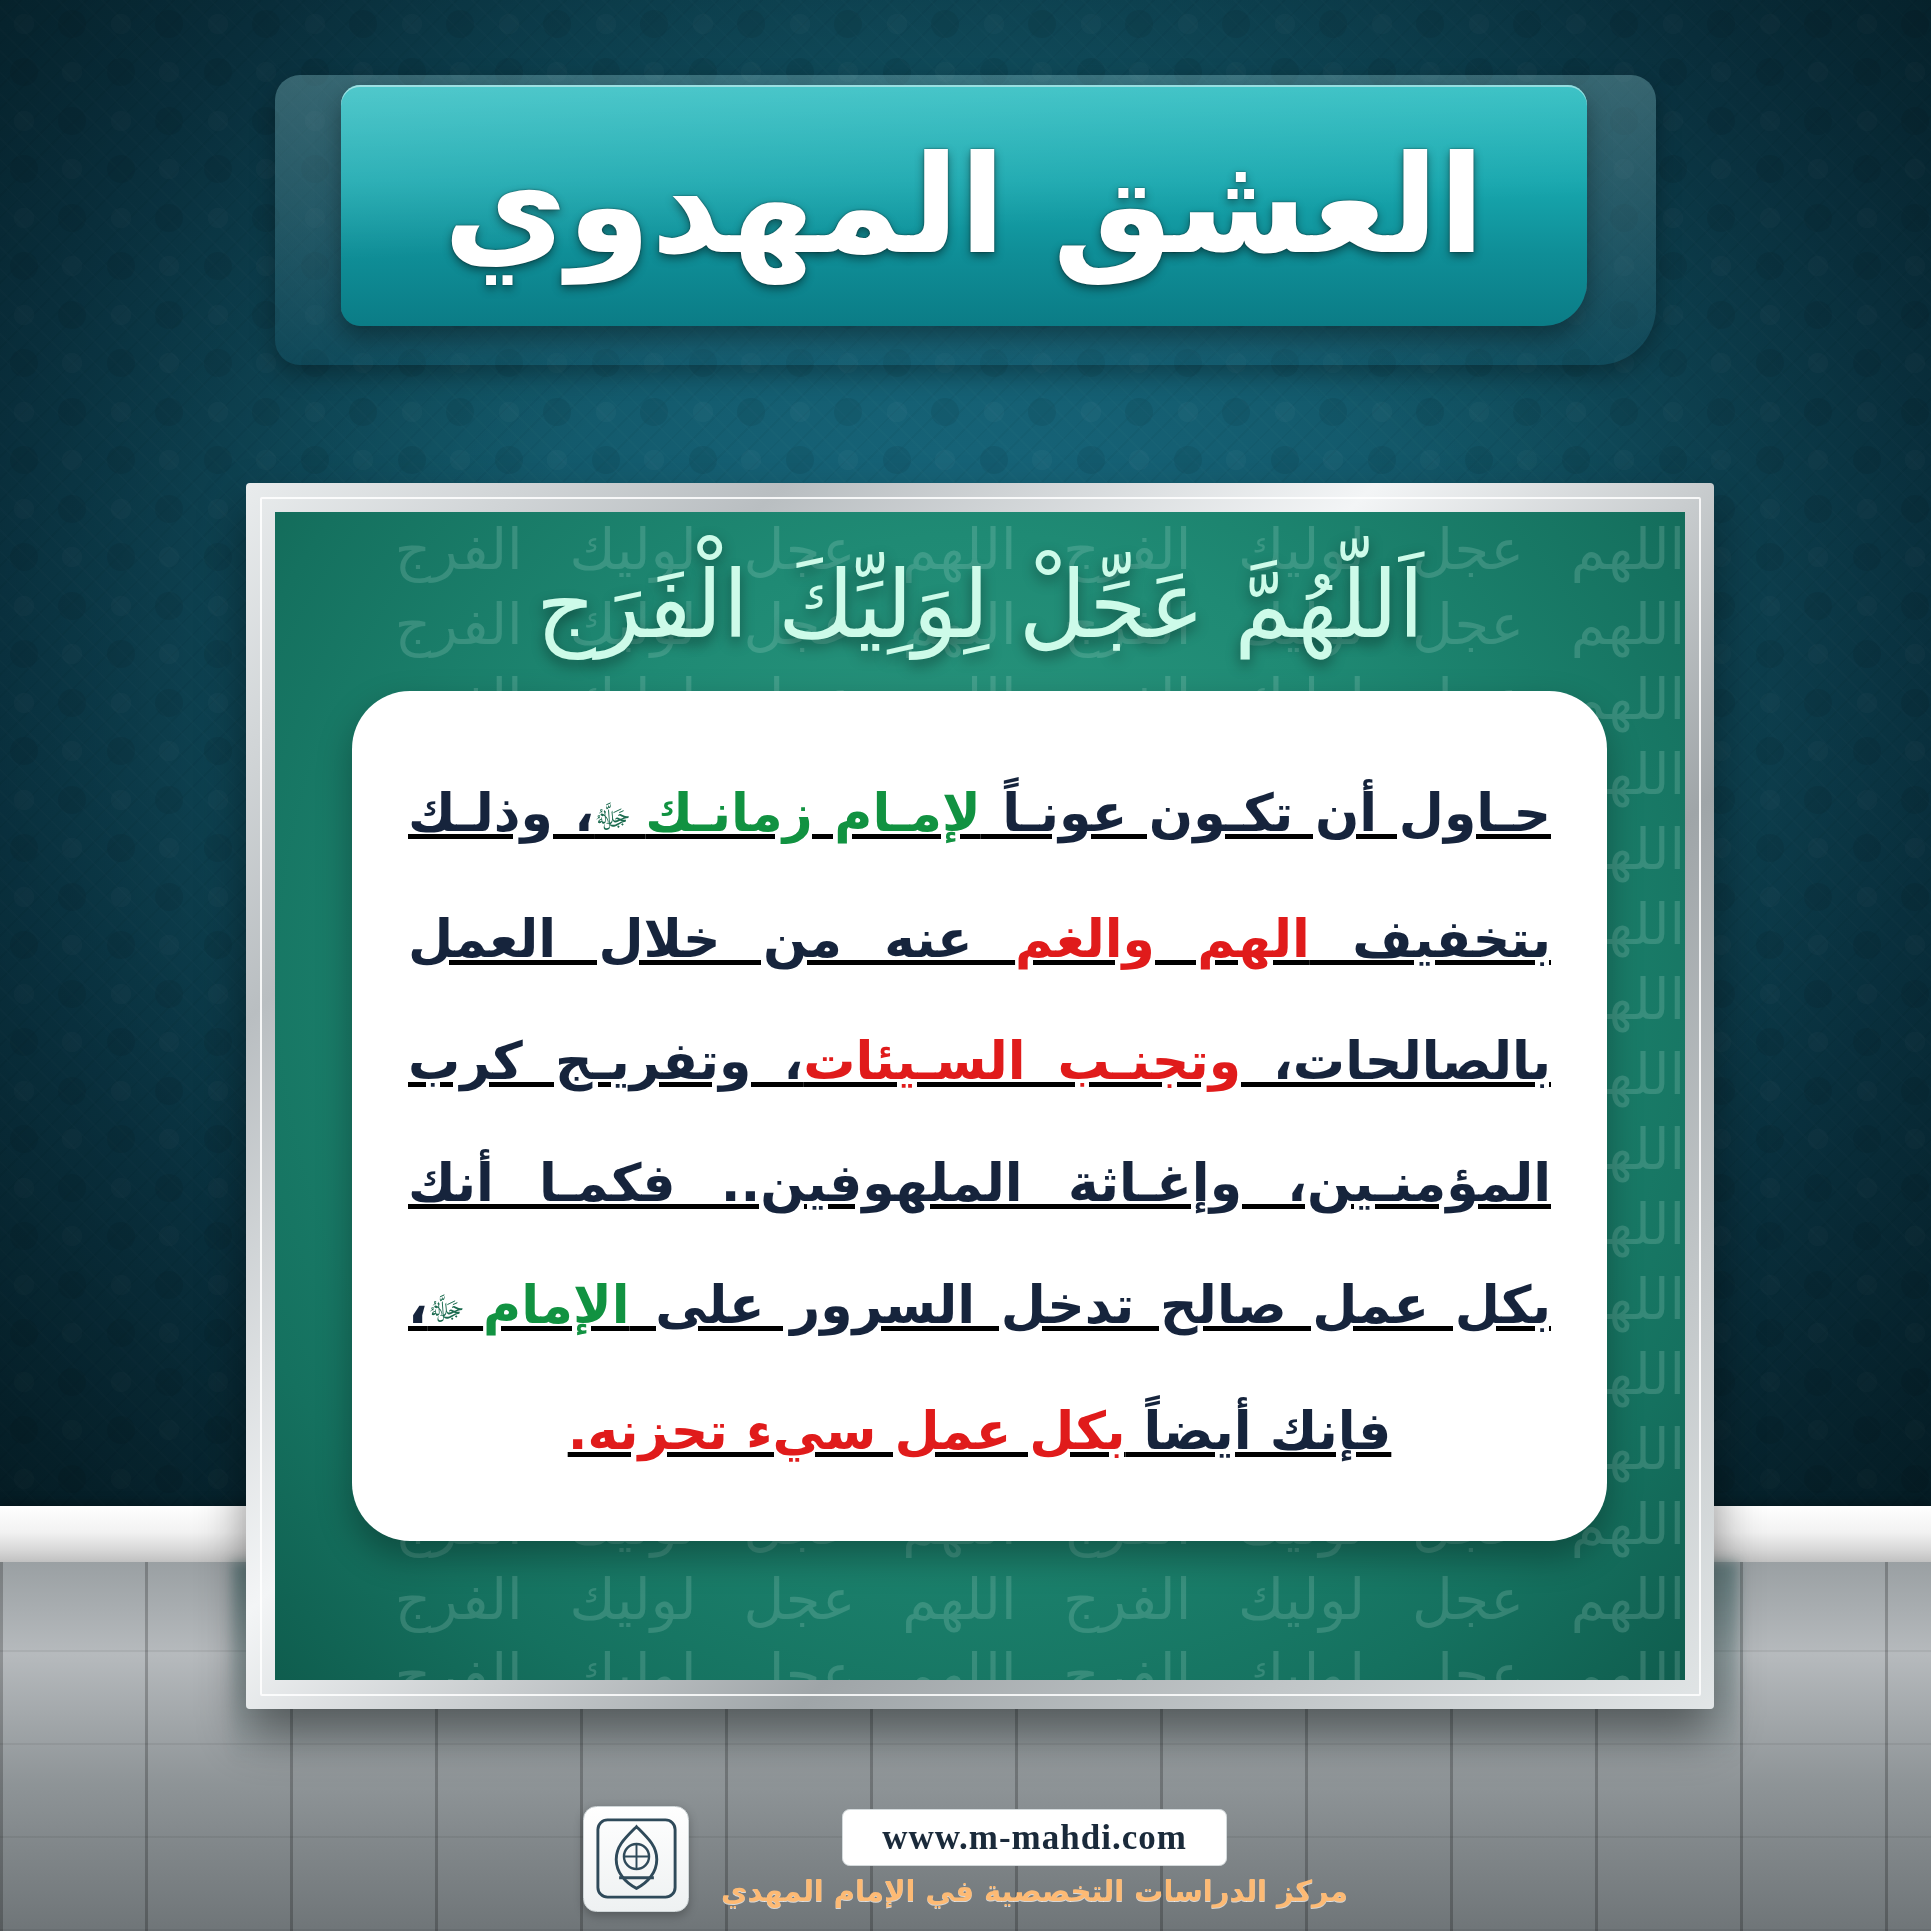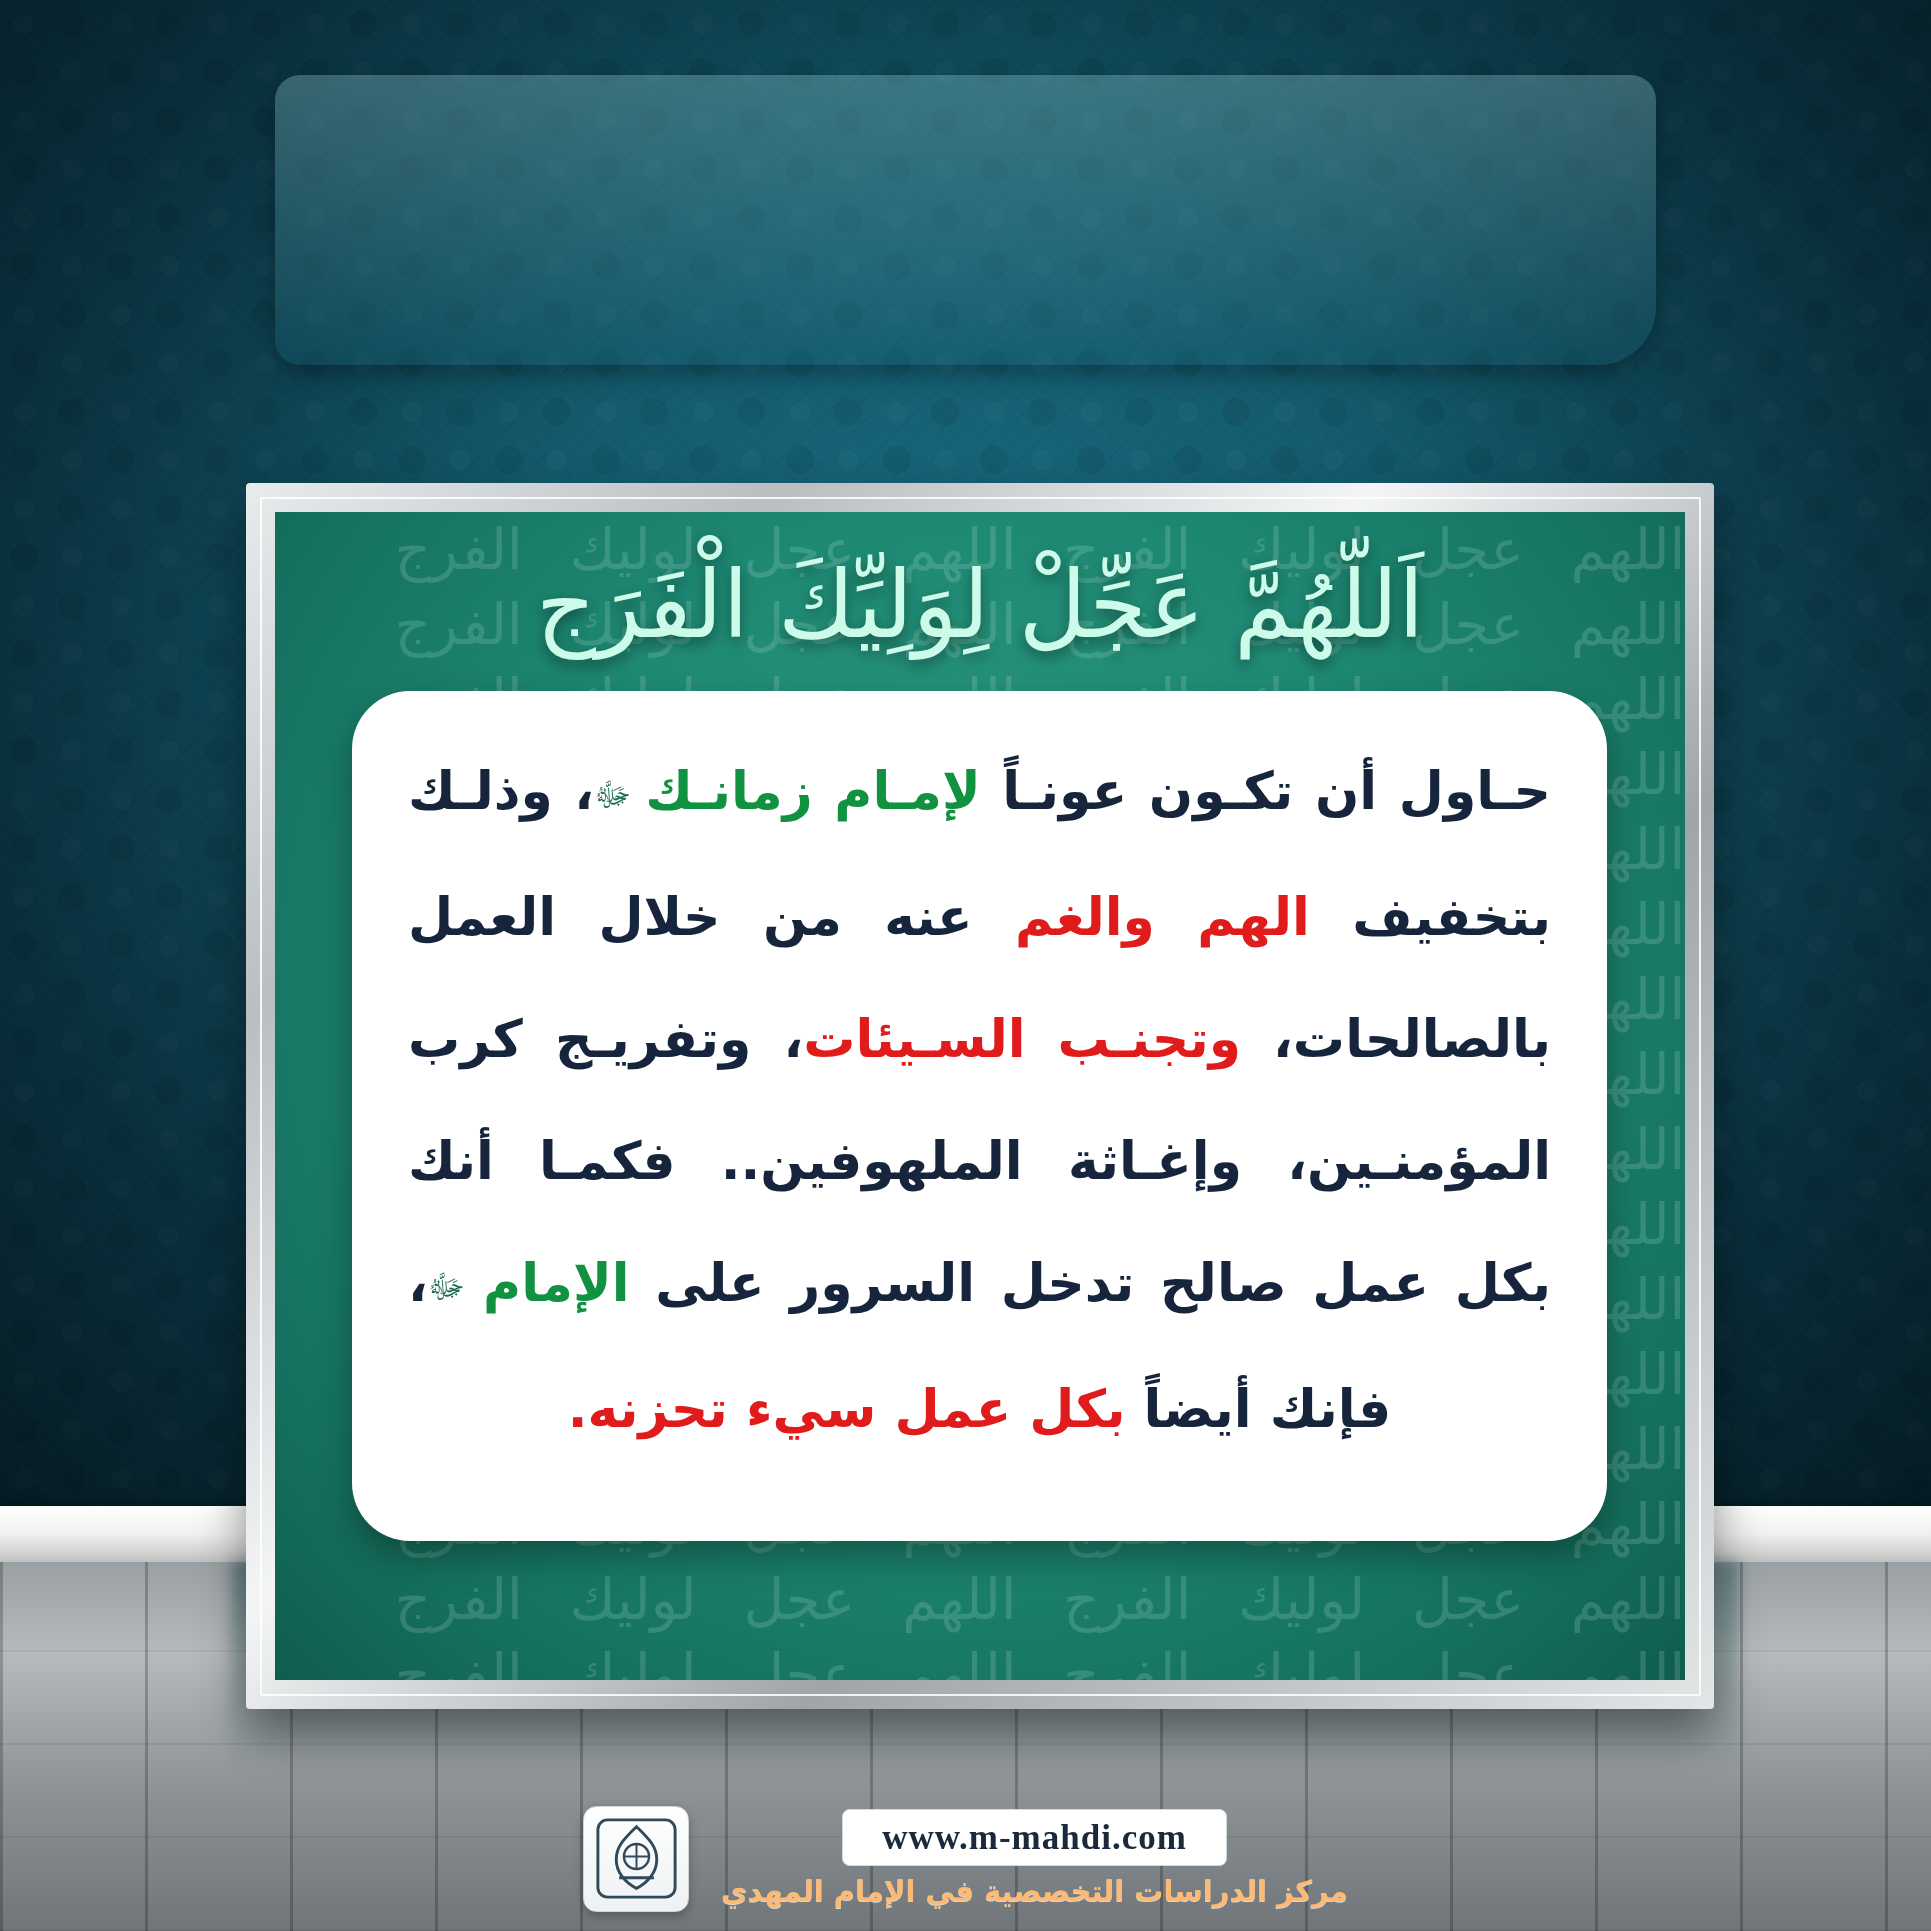--- a/index.html
+++ b/index.html
@@ -136,22 +136,23 @@
     text-shadow:0 5.8px 13.5px rgba(0,0,0,.40);
     letter-spacing:-1.9px;
   }
 
   
   .card{
     position:absolute;left:77px;top:179px;width:1255px;height:850px;
     background:#ffffff;
     border-radius:58px;
     box-shadow:0 15.4px 35px rgba(0,0,0,.32);
-    padding:39px 56px;
+    padding:61px 56px;
     box-sizing:border-box;
+    text-decoration:underline;
   }
   .quote{
     direction:rtl;
     text-align:justify;
     text-align-last:center;
     font-family:"DejaVu Sans", sans-serif;
     font-size:52px;
     line-height:122px;
     font-weight:700;
     color:#1b2a44;
@@ -203,20 +204,24 @@
 </div>
 
 <div class="skirting"></div>
 <div class="floor">
   <div class="floor-planks"></div>
 </div>
 <div class="floor-reflection"></div>
 
 <div class="banner-wrap">
   <div class="banner-back"></div>
+  <div class="banner-main">
+    <div class="banner-gloss"></div>
+    <div class="banner-title">العشق المهدوي</div>
+  </div>
 </div>
 
 <div class="frame">
   <div class="frame-inner-line"></div>
 
   <div class="board">
     <div class="board-pattern" style="white-space: normal;">اللهم عجل لوليك الفرج اللهم عجل لوليك الفرج اللهم عجل لوليك الفرج اللهم عجل لوليك الفرج اللهم عجل لوليك الفرج اللهم عجل لوليك الفرج اللهم عجل لوليك الفرج اللهم عجل لوليك الفرج اللهم عجل لوليك الفرج اللهم عجل لوليك الفرج اللهم عجل لوليك الفرج اللهم عجل لوليك الفرج اللهم عجل لوليك الفرج اللهم عجل لوليك الفرج اللهم عجل لوليك الفرج اللهم عجل لوليك الفرج اللهم عجل لوليك الفرج اللهم عجل لوليك الفرج اللهم عجل لوليك الفرج اللهم عجل لوليك الفرج اللهم عجل لوليك الفرج اللهم عجل لوليك الفرج اللهم عجل لوليك الفرج اللهم عجل لوليك الفرج اللهم عجل لوليك الفرج اللهم عجل لوليك الفرج اللهم عجل لوليك الفرج اللهم عجل لوليك الفرج اللهم عجل لوليك الفرج اللهم عجل لوليك الفرج اللهم عجل لوليك الفرج اللهم عجل لوليك الفرج اللهم عجل لوليك الفرج اللهم عجل لوليك الفرج اللهم عجل لوليك الفرج اللهم عجل لوليك الفرج اللهم عجل لوليك الفرج اللهم عجل لوليك الفرج اللهم عجل لوليك الفرج اللهم عجل لوليك الفرج اللهم عجل لوليك الفرج اللهم عجل لوليك الفرج اللهم عجل لوليك الفرج اللهم عجل لوليك الفرج اللهم عجل لوليك الفرج اللهم عجل لوليك الفرج اللهم عجل لوليك الفرج اللهم عجل لوليك الفرج اللهم عجل لوليك الفرج اللهم عجل لوليك الفرج اللهم عجل لوليك الفرج اللهم عجل لوليك الفرج اللهم عجل لوليك الفرج اللهم عجل لوليك الفرج </div>
 
     <div class="calligraphy">اَللّهُمَّ عَجِّلْ لِوَلِيِّكَ الْفَرَج</div>
 

